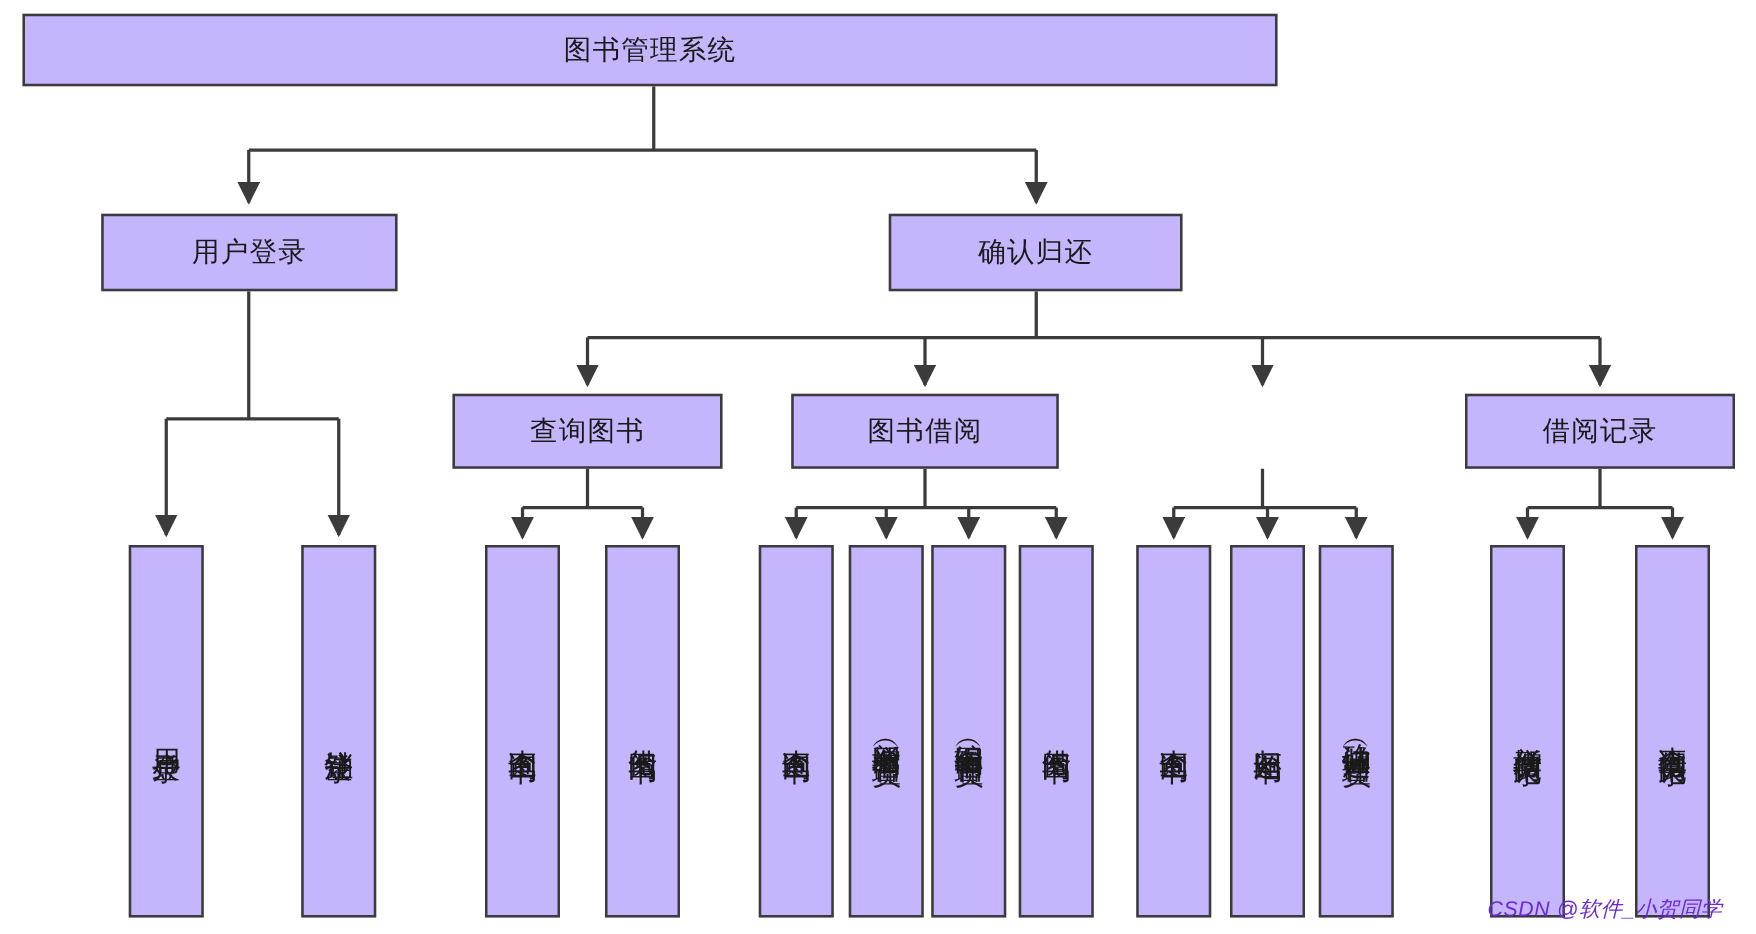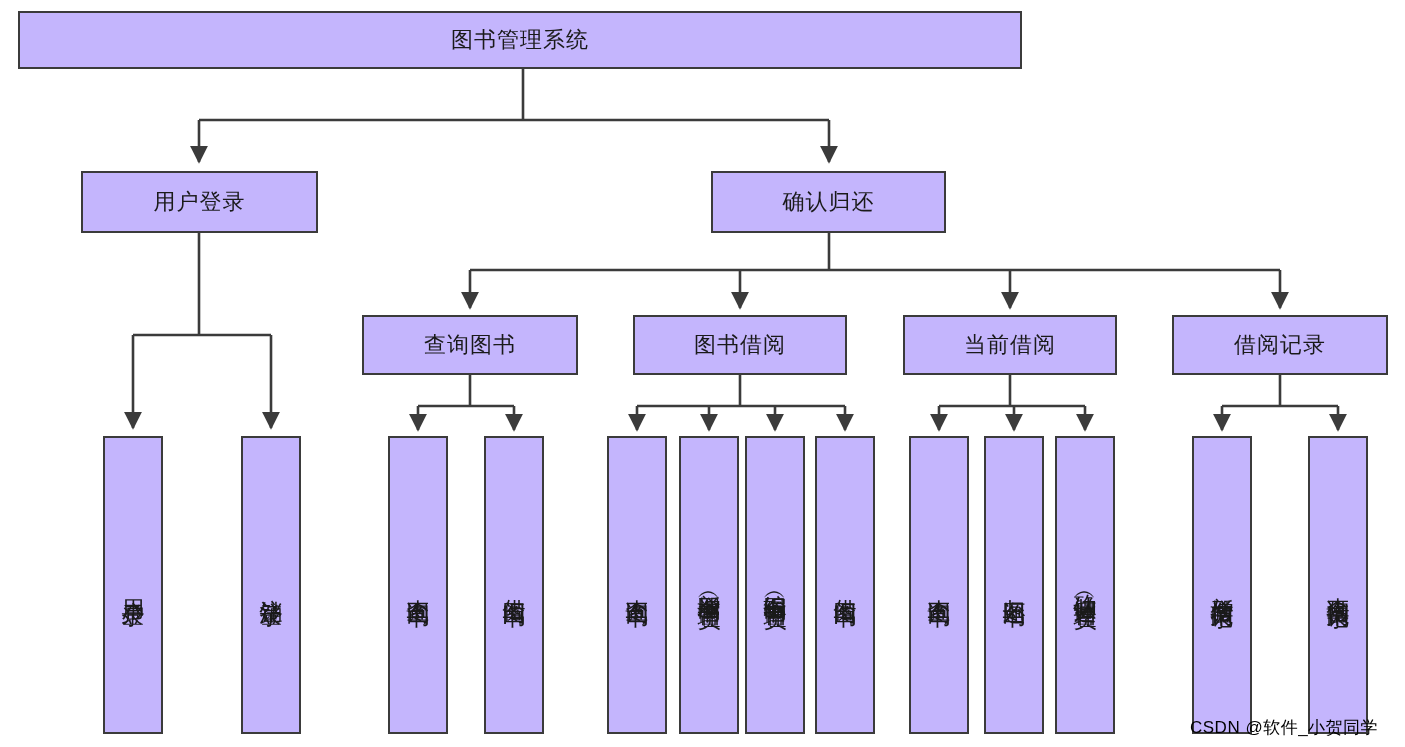--- a/index.html
+++ b/index.html
@@ -51,24 +51,25 @@
     text-orientation: upright;
     font-size: 23px;
     line-height: 1.18;
     letter-spacing: 2px;
     white-space: nowrap;
     text-align: center;
   }
   .watermark {
     position: absolute;
     font-size: 17px;
-    color: #000000;
+    color: #6d28d9;
     letter-spacing: 0.5px;
     white-space: nowrap;
     user-select: none;
+    font-style: italic;
   }
 </style>
 </head>
 <body>
 
 <div id="canvas">
 
   <svg class="connectors" viewBox="0 0 1405 747" xmlns="http://www.w3.org/2000/svg">
     <defs>
       <marker id="arrow" viewBox="0 0 10 10" refX="9" refY="5" markerWidth="7" markerHeight="7" orient="auto-start-reverse">
@@ -132,23 +133,20 @@
   </div>
 
   <div class="node horizontal" style="left:362px; top:315px; width:216px; height:60px;">
     <span class="node-label">查询图书</span>
   </div>
 
   <div class="node horizontal" style="left:633px; top:315px; width:214px; height:60px;text-align:center;">
     <span class="node-label">图书借阅</span>
   </div>
 
-  <div class="node horizontal" style="left:903px; top:315px; width:214px; height:60px;">
-    <span class="node-label">当前借阅</span>
-  </div>
 
   <div class="node horizontal" style="left:1172px; top:315px; width:216px; height:60px;text-align:right;">
     <span class="node-label">借阅记录</span>
   </div>
 
   <div class="node vertical" style="left:103px; top:436px; width:60px; height:298px;">
     <span class="node-label">用户登录</span>
   </div>
 
   <div class="node vertical" style="left:241px; top:436px; width:60px; height:298px;">

